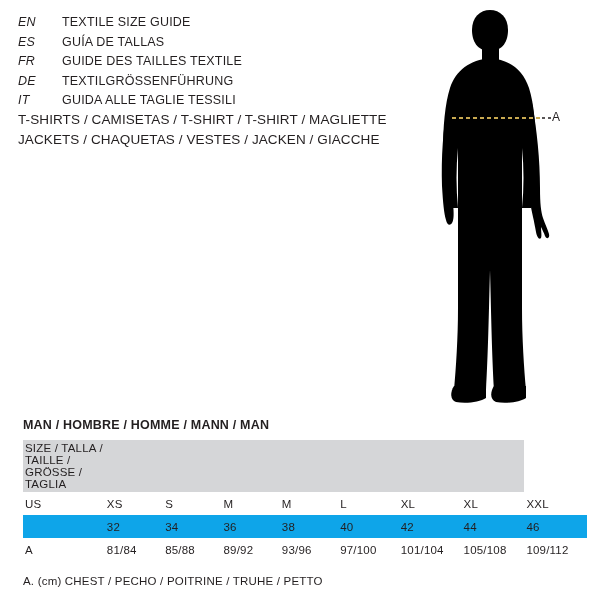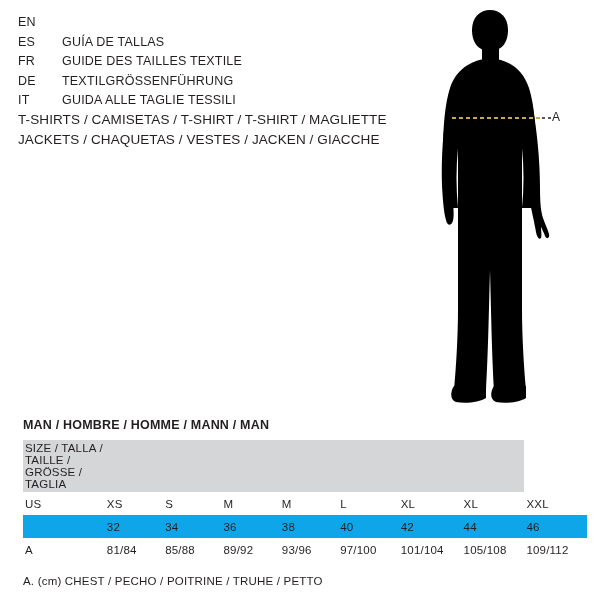--- a/index.html
+++ b/index.html
@@ -32,20 +32,21 @@
     display: flex;
     align-items: baseline;
     height: 19.5px;
     font-size: 12.5px;
     letter-spacing: 0.2px;
   }
   .lang-code {
     width: 44px;
     flex: 0 0 44px;
     font-size: 12.5px;
+    font-style: italic;
   }
   .lang-text {
     flex: 1 1 auto;
     font-size: 12.5px;
   }
 
   .garment-block {
     position: absolute;
     left: 18px;
     top: 110px;
@@ -127,20 +128,21 @@
   }
 </style>
 </head>
 <body>
 
 <div class="page">
 
   <div class="lang-block">
     <div class="lang-row">
       <span class="lang-code">EN</span>
+      <span class="lang-text">TEXTILE SIZE GUIDE</span>
     </div>
     <div class="lang-row">
       <span class="lang-code">ES</span>
       <span class="lang-text">GUÍA DE TALLAS</span>
     </div>
     <div class="lang-row">
       <span class="lang-code">FR</span>
       <span class="lang-text">GUIDE DES TAILLES TEXTILE</span>
     </div>
     <div class="lang-row">

